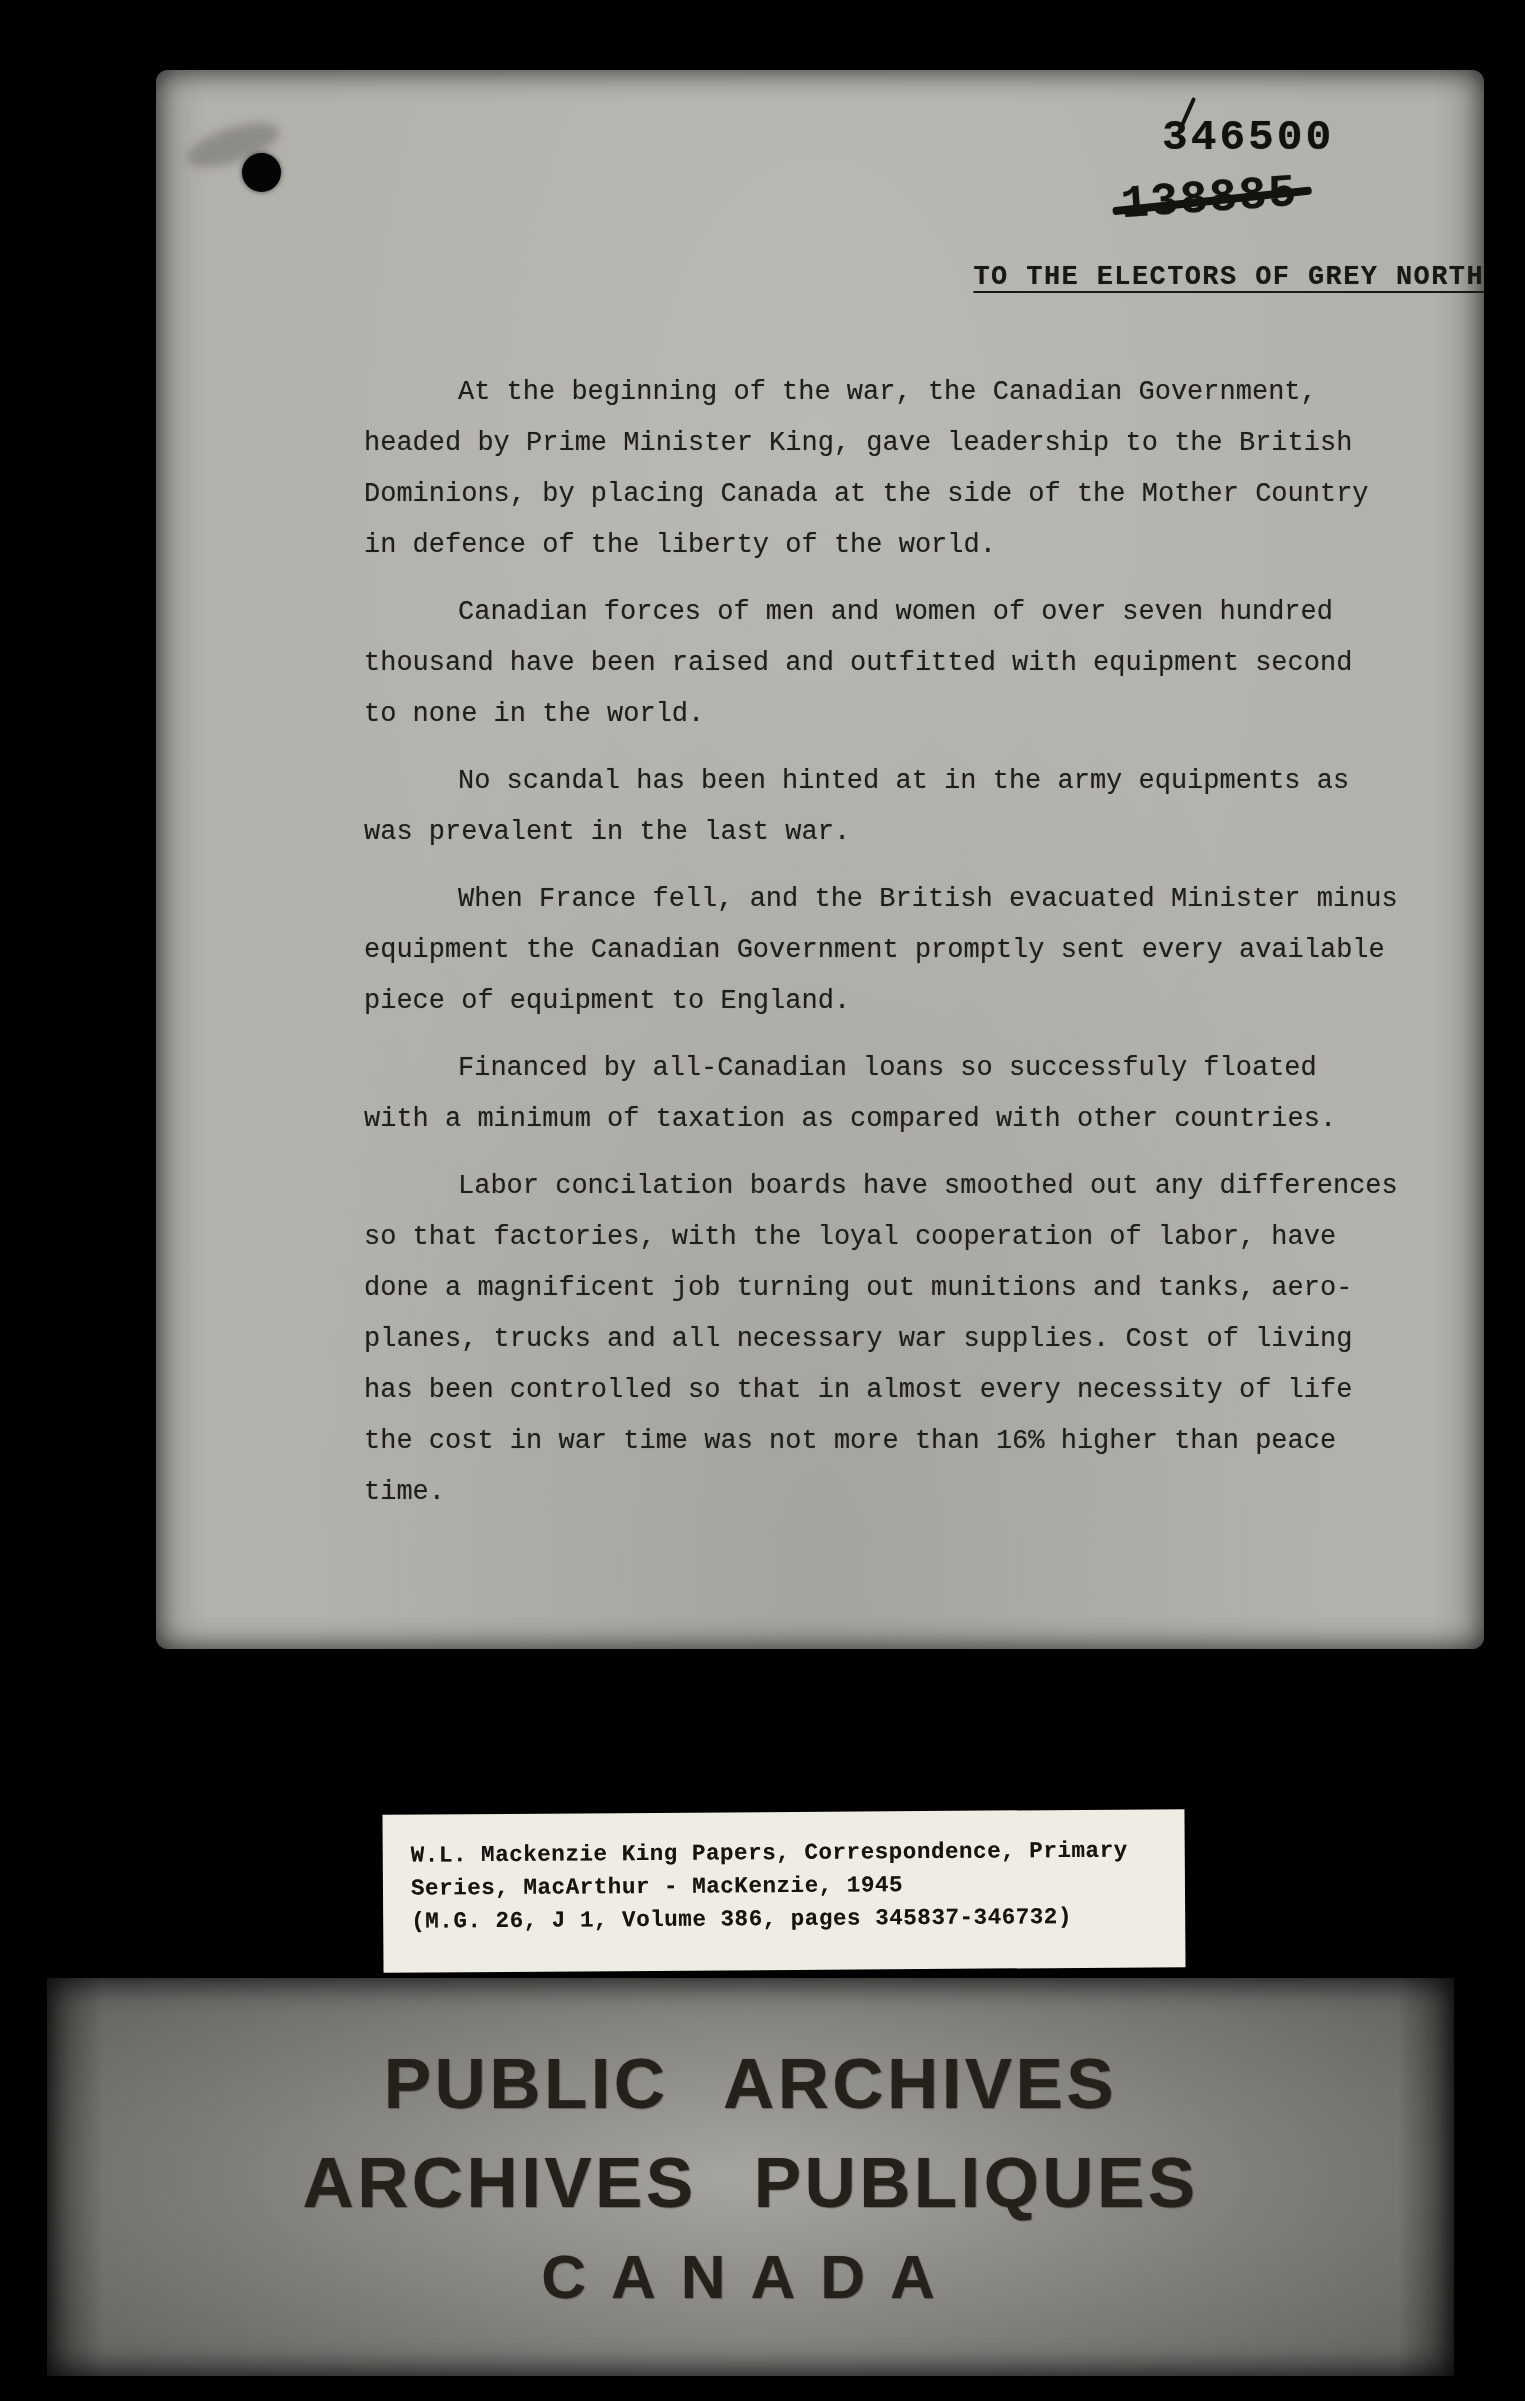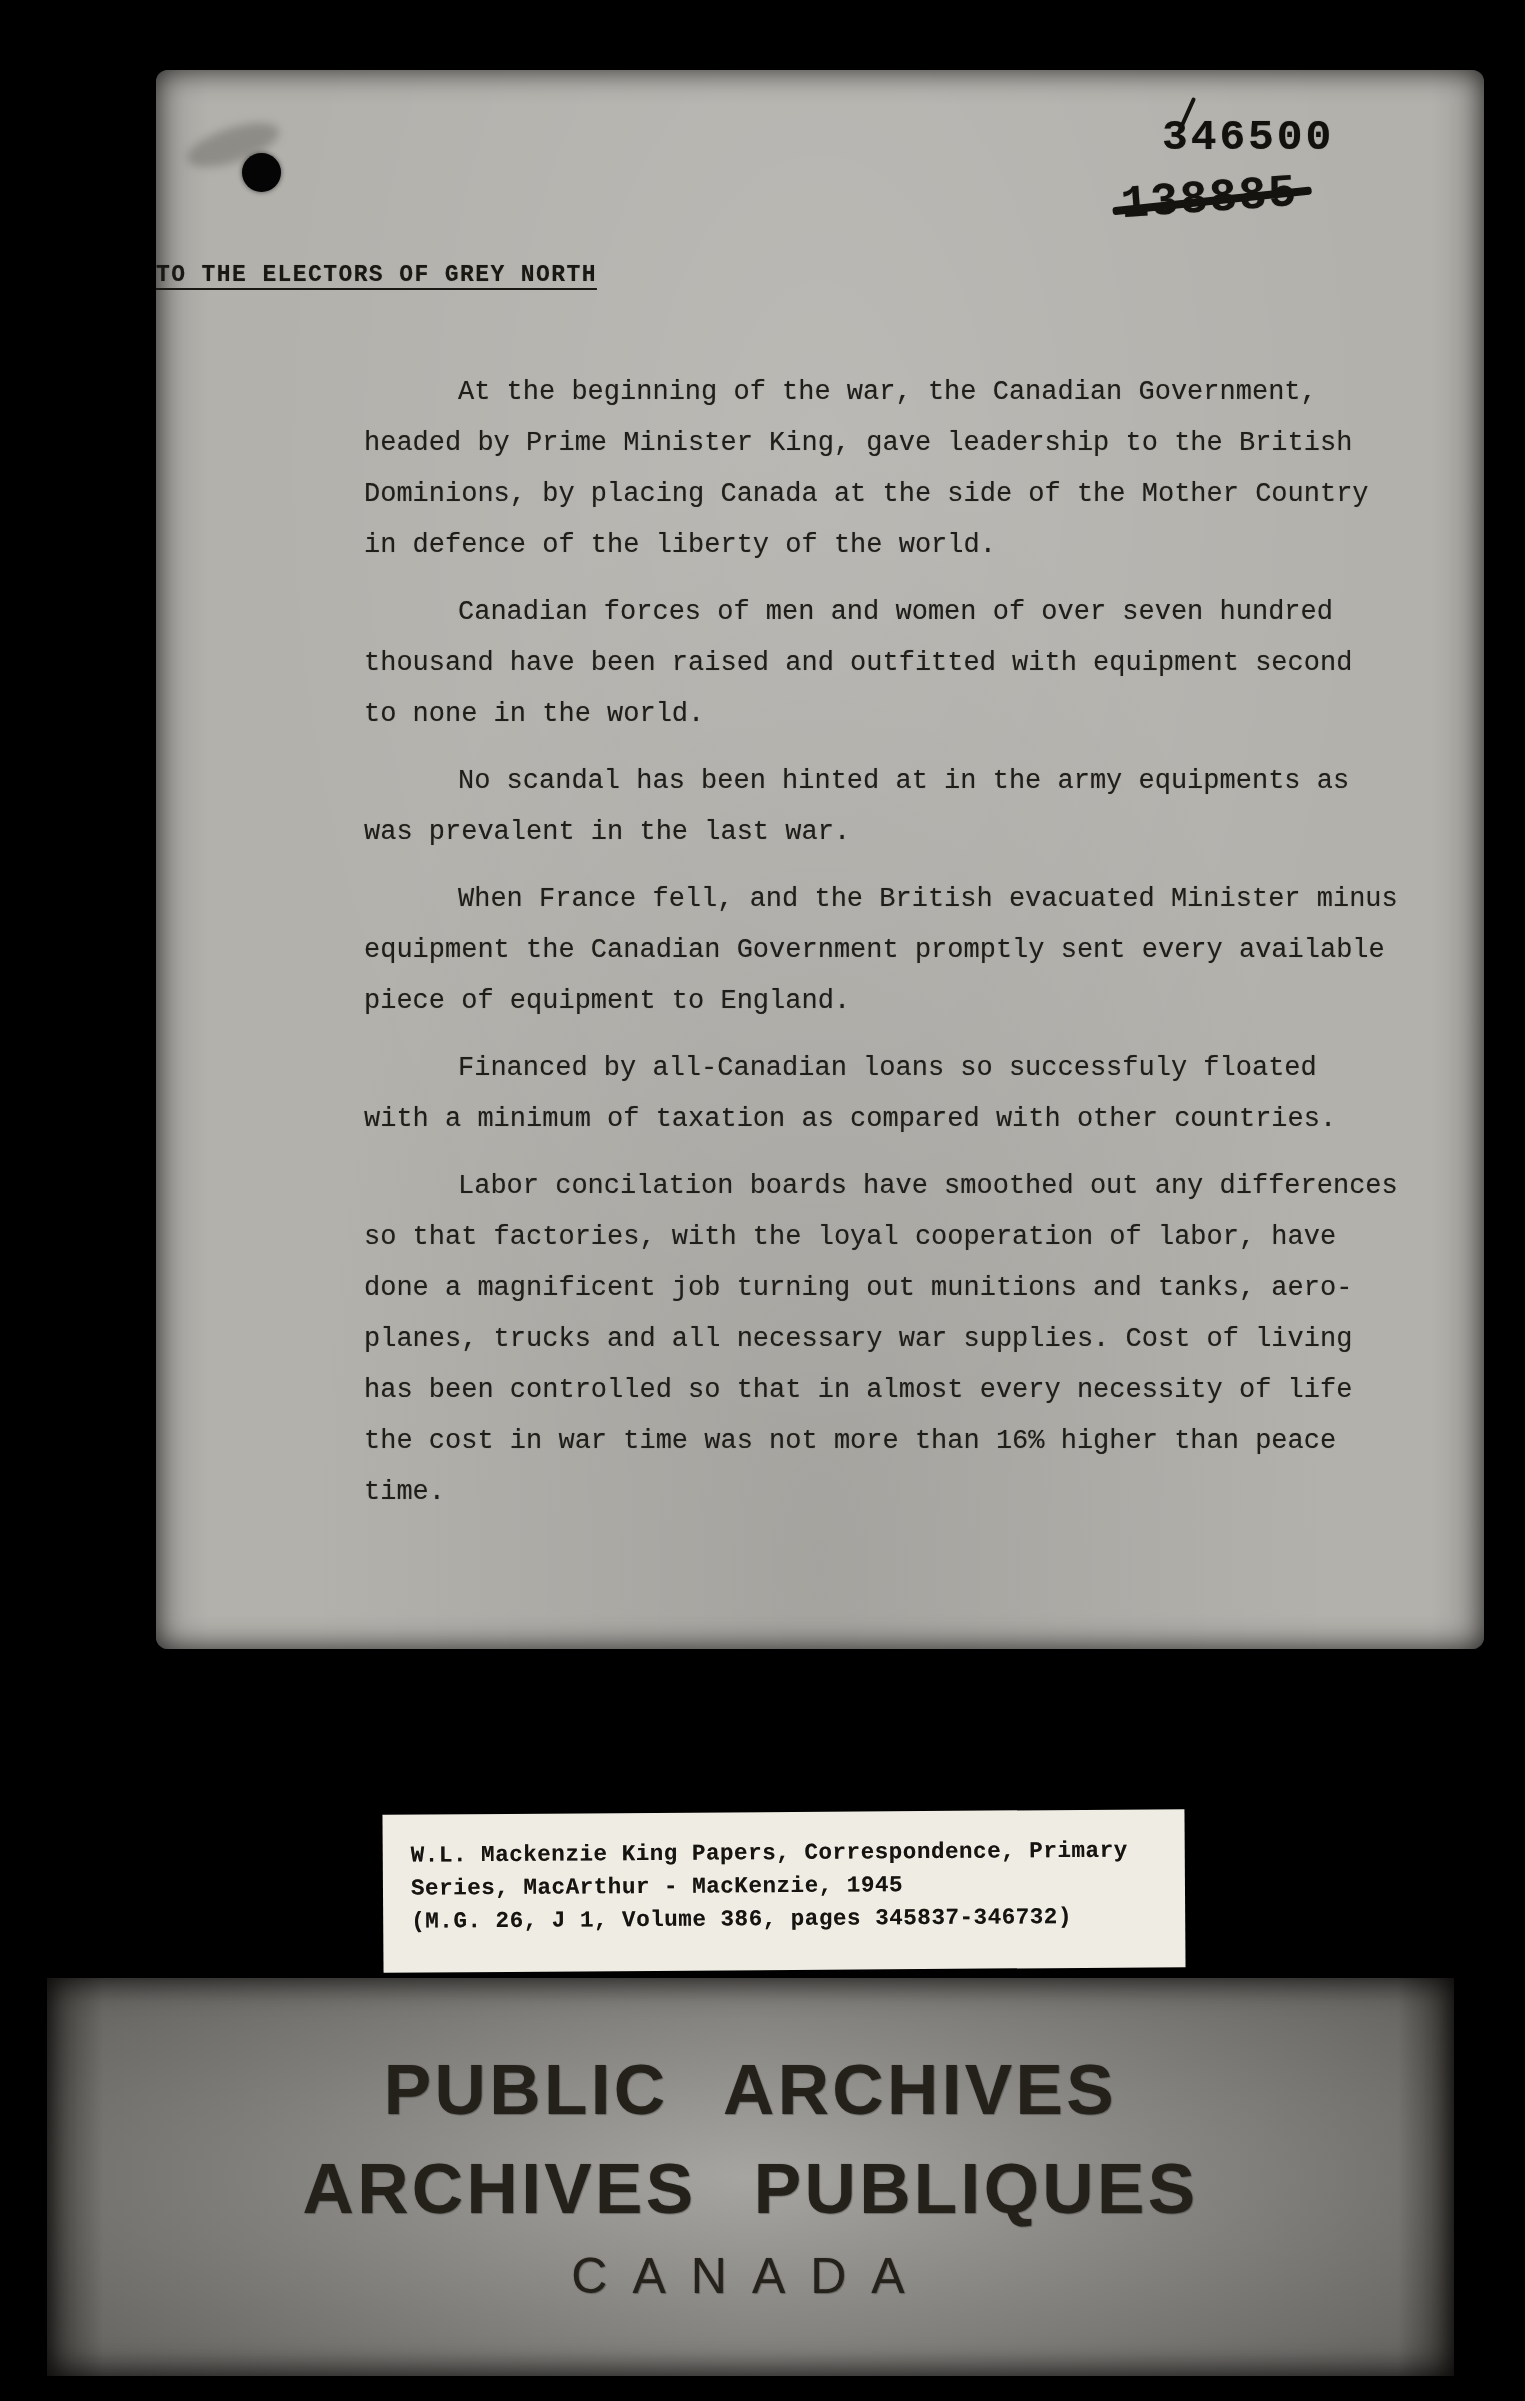--- a/index.html
+++ b/index.html
@@ -53,22 +53,22 @@
     color:#14130f;transform:rotate(-4deg);
     text-shadow:0 0 1px rgba(0,0,0,.4);
   }
   .strike-bar{
     position:absolute;left:-8.6px;right:-14.4px;top:46%;
     height:7.7px;background:#14130f;transform:rotate(-2deg);
     border-radius:2.9px;
   }
   .doc-title{
     position:absolute;left:0;top:192px;width:100%;
-    text-align:left;
-    font-size:23px;font-weight:bold;letter-spacing:1.4px;
+    text-align:right;
+    font-size:27px;font-weight:bold;letter-spacing:1.4px;
     text-decoration:underline;
     text-underline-offset:6.7px;
     text-decoration-thickness:2.4px;
     color:#1a1813;
     text-shadow:0 0 1px rgba(0,0,0,.35);
   }
   .doc-body{
     position:absolute;left:192px;top:281px;width:1085px;
   }
   .doc-body p{
@@ -108,21 +108,21 @@
     gap:18px;
     font-family:"Liberation Sans","DejaVu Sans",sans-serif;
     color:#232119;
   }
   .banner-line1,.banner-line2{
     font-size:71px;font-weight:bold;
     letter-spacing:3.4px;word-spacing:34px;
     text-shadow:1px 1px 1px rgba(0,0,0,.25), 0 0 1.4px rgba(0,0,0,.3);
   }
   .banner-line3{
-    font-size:50px;font-weight:normal;
+    font-size:62px;font-weight:bold;
     letter-spacing:25px;
     text-shadow:1px 1px 1px rgba(0,0,0,.25), 0 0 1.4px rgba(0,0,0,.3);
   }
 </style>
 </head>
 <body>
 
 <div class="screen">
 
   <div class="paper">

